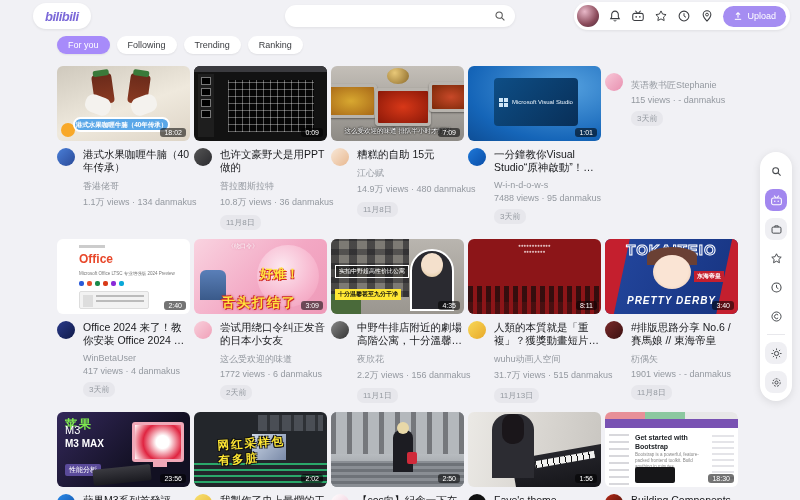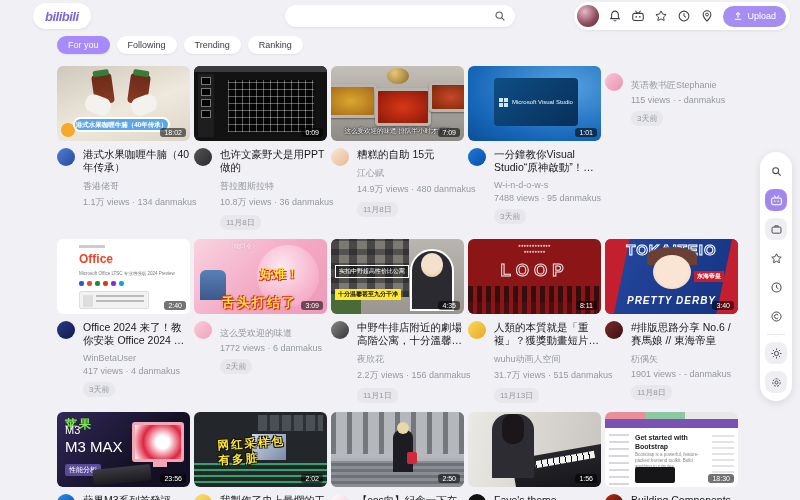--- a/index.html
+++ b/index.html
@@ -147,21 +147,21 @@
     -webkit-text-stroke:1px #fff}
   .t10 .face{left:48px;top:16px;width:38px;height:34px;border-radius:50%;background:radial-gradient(circle at 50% 45%,#fae4d4 60%,#e8c4a8)}
   .t10 .hair{left:42px;top:8px;width:50px;height:18px;border-radius:50% 50% 0 0;background:#6a4034}
   .t10 .cn{right:14px;top:32px;background:#c41f2e;color:#fff;font-size:6px;padding:1px 3px;font-weight:bold}
   .t10 .pd{left:0;right:0;bottom:8px;text-align:center;color:#fff;font-size:10px;font-weight:bold;font-style:italic;letter-spacing:1px}
 
   
   .t11{background:linear-gradient(135deg,#33285a,#121022 65%)}
   .t11 .apple{left:8px;top:4px;color:#7ee84e;font-size:12px;font-weight:bold;letter-spacing:2px}
   .t11 .m3{left:8px;top:12px;color:#fff;font-size:11px;font-weight:normal}
-  .t11 .max{left:8px;top:26px;color:#fff;font-size:15px;font-weight:normal}
+  .t11 .max{left:8px;top:26px;color:#fff;font-size:10px;font-weight:bold}
   .t11 .perf{left:8px;top:52px;color:#fff;font-size:7px;background:#5a4a9a;padding:1px 4px;border-radius:2px}
   .t11 .imac{right:6px;top:10px;width:52px;height:40px;background:radial-gradient(circle at 60% 50%,#fff 20%,#e02440 60%,#fff);
     border:3px solid #f0a8b8;border-radius:3px}
   .t11 .imac::after{content:"";position:absolute;left:18px;bottom:-8px;width:14px;height:6px;background:#f0a8b8}
   .t11 .mbp{left:36px;bottom:4px;width:58px;height:16px;background:linear-gradient(#3a3a40,#1a1a20);border-radius:2px;transform:rotate(-6deg)}
 
   
   .t12{background:#23262b}
   .t12 .clips{top:3px;right:4px;left:64px;height:16px;background:repeating-linear-gradient(90deg,#4a4e55 0 9px,#2e3136 9px 12px)}
   .t12 .prev{left:58px;top:22px;width:34px;height:26px;background:linear-gradient(135deg,#cdd8e8,#7a8aa8)}
@@ -395,20 +395,21 @@
       <span class="d head"></span>
       <span class="d topcap">《绕口令》</span>
       <span class="d guy"></span>
       <span class="d big">好难！</span>
       <span class="d bot">舌头打结了</span>
       <span class="dur">3:09</span>
     </div>
     <div class="meta">
       <span class="uava a7"></span>
       <div class="mcol">
+        <div class="vtitle">尝试用绕口令纠正发音的日本小女友</div>
         <div class="vup">这么受欢迎的味道</div>
         <div class="vviews">1772 views · 6 danmakus</div>
         <span class="vdate">2天前</span>
       </div>
     </div>
   </div>
 
   <div class="card">
     <div class="th t8">
       <span class="d bld"></span>
@@ -425,21 +426,20 @@
         <div class="vup">夜欣花</div>
         <div class="vviews">2.2万 views · 156 danmakus</div>
         <span class="vdate">11月1日</span>
       </div>
     </div>
   </div>
 
   <div class="card">
     <div class="th t9">
       <span class="d toptxt">●●●●●●●●●●●●<br>●●●●●●●●</span>
-      <span class="d loop">LOOP</span>
       <span class="d fig f1"></span>
       <span class="d fig f2"></span>
       <span class="dur">8:11</span>
     </div>
     <div class="meta">
       <span class="uava a9"></span>
       <div class="mcol">
         <div class="vtitle">人類的本質就是「重複」？獲獎動畫短片《LOOP》</div>
         <div class="vup">wuhu动画人空间</div>
         <div class="vviews">31.7万 views · 515 danmakus</div>

